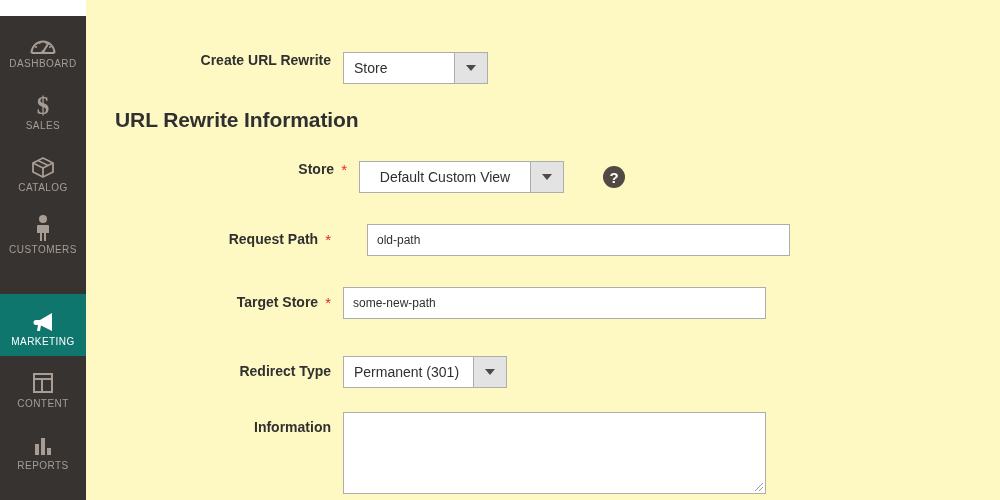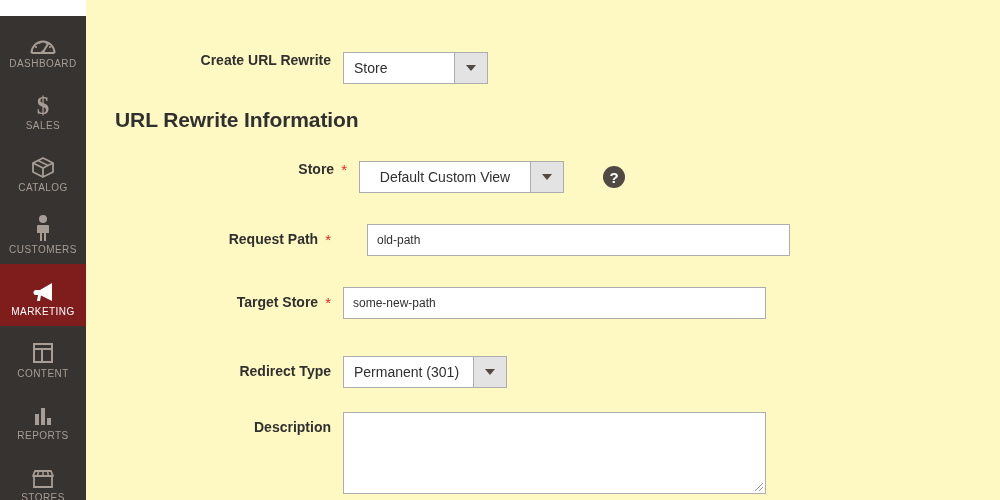--- a/index.html
+++ b/index.html
@@ -22,21 +22,21 @@
   }
   .nav-item {
     position: relative;
     width: 86px; height: 62px;
     display: flex; flex-direction: column;
     align-items: center; justify-content: center;
     background: #373330;
     cursor: pointer;
     padding-top: 2px;
   }
-  .nav-item.active { background: #7f1d1d; }
+  .nav-item.active { background: #0f766e; margin-top: 30px; }
   .nav-icon {
     width: 30px; height: 30px;
     display: flex; align-items: flex-end; justify-content: center;
     margin-bottom: 2px;
   }
   .nav-icon svg { display: block; }
   .nav-label {
     font-size: 10px;
     letter-spacing: 0.45px;
     color: #a79d95;
@@ -320,21 +320,21 @@
       <div class="select-ctl" style="margin-left:12px; width:164px;">
         <span class="select-text">Permanent (301)</span>
         <span class="select-arrow">
             <span class="caret"></span>
           </span>
       </div>
     </div>
 
     <div class="field-row" style="left:0; top:412px; width:720px;">
       <div class="field-label" style="width:245px; padding-top:7px;">
-        <span>Description</span>
+        <span>Information</span>
       </div>
       <div class="ta-wrap" style="margin-left:12px;">
         <textarea class="text-area" rows="4" style="width: 423px; height: 82px;" placeholder=""></textarea>
         <svg class="resize-grip" viewBox="0 0 12 12">
           <line x1="11" y1="3" x2="3" y2="11" stroke="#999" stroke-width="1"></line>
           <line x1="11" y1="7" x2="7" y2="11" stroke="#999" stroke-width="1"></line>
         </svg>
       </div>
     </div>
 

